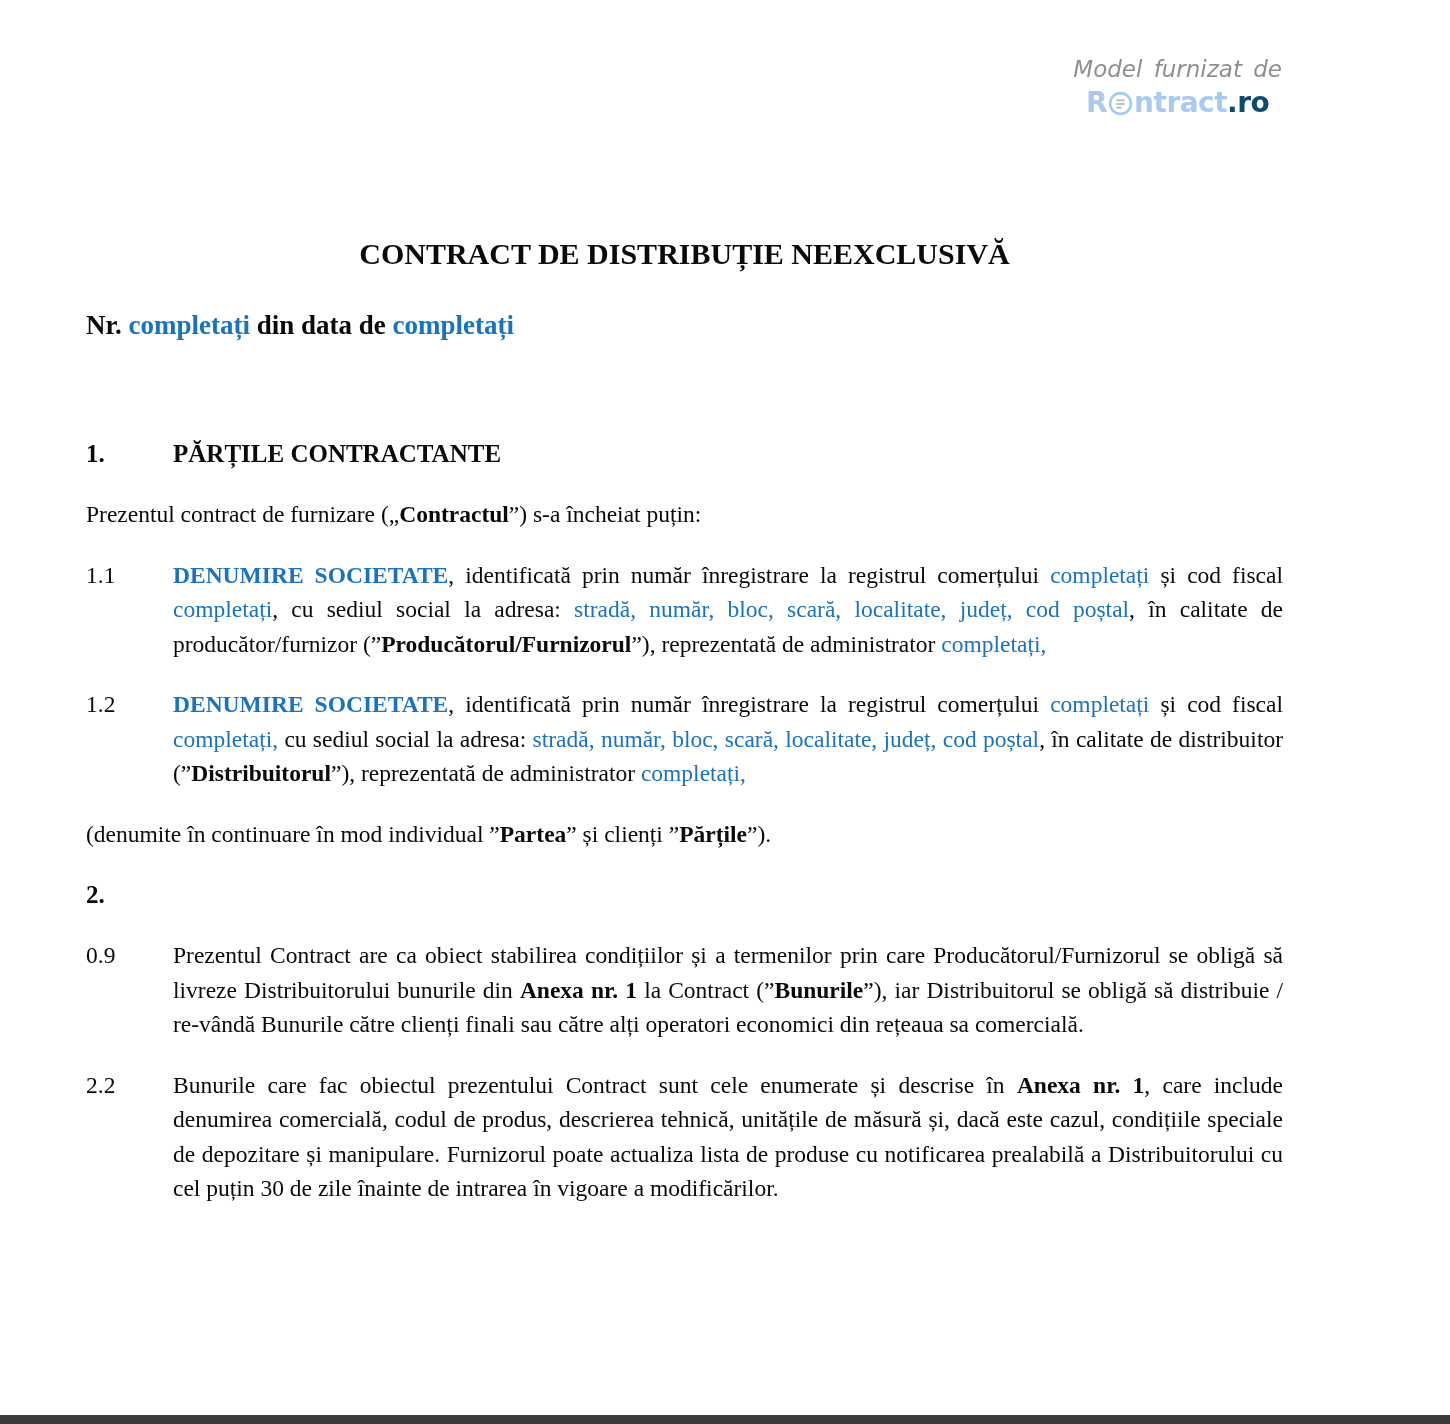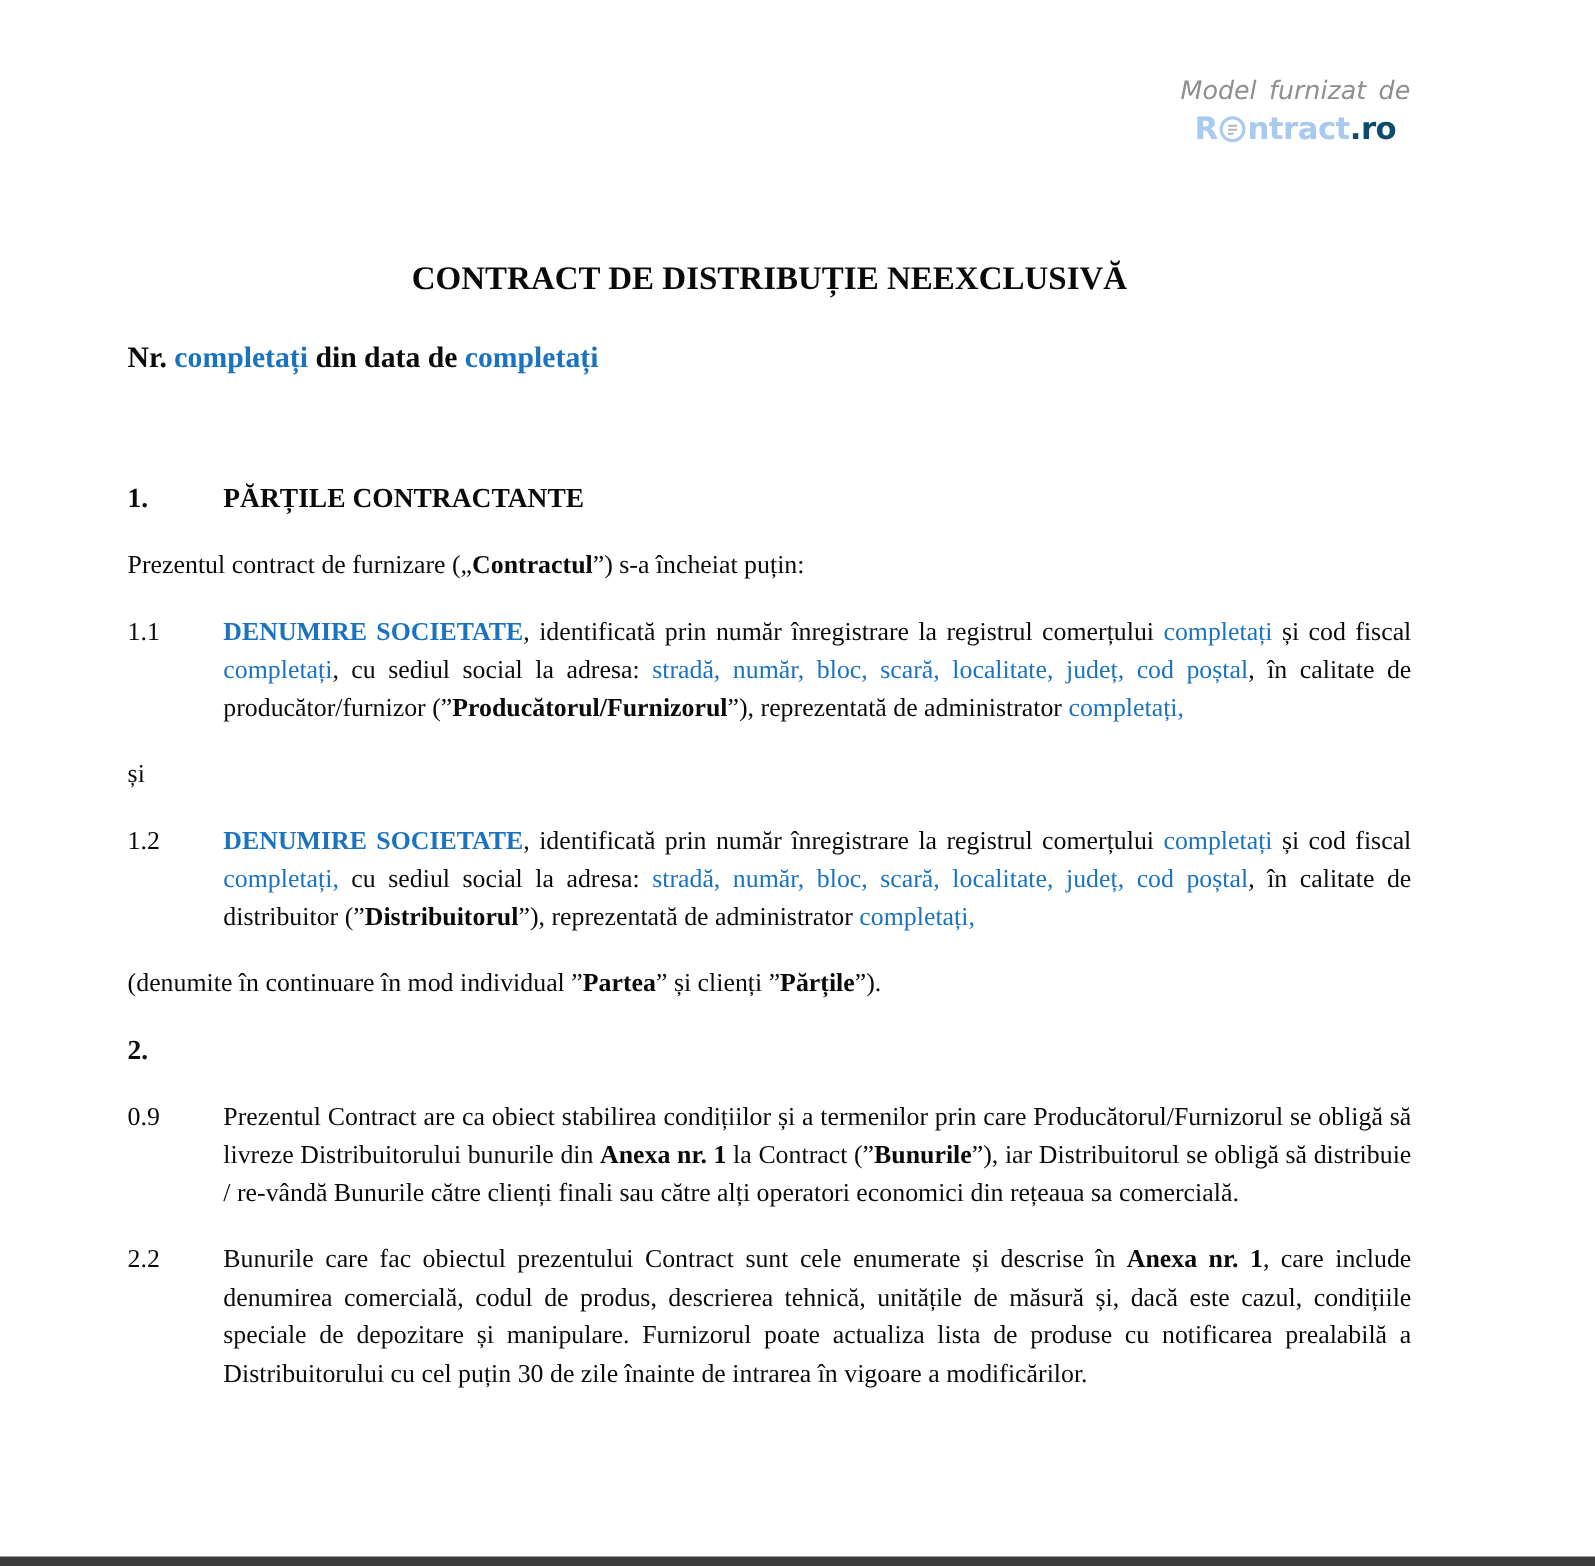--- a/index.html
+++ b/index.html
@@ -5,36 +5,36 @@
   html,body{margin:0;padding:0}
   body{
     width:1450px;height:1424px;
     background:#ffffff;
     position:relative;
     overflow:hidden;
     font-family:"Liberation Serif","DejaVu Serif",serif;
     color:#0a0a0a;
   }
   
-  .logo{position:absolute;top:70px;right:168px;text-align:center}
+  .logo{position:absolute;top:56px;right:168px;text-align:center}
   .provider-note{
     font-family:"DejaVu Sans","Liberation Sans",sans-serif;
     font-style:italic;color:#8f8f8f;font-size:23px;word-spacing:4px;
   }
   .brand{
     margin-top:4px;
     font-family:"DejaVu Sans","Liberation Sans",sans-serif;
     font-weight:bold;font-size:28px;letter-spacing:-0.5px;
     color:#a9c9ef;
     display:flex;align-items:center;justify-content:center;
   }
   .brand .tld{color:#0c4a6e}
   .brand .icon{display:inline-flex;width:25px;height:25px;margin:2px 1px 0}
   
-  main{padding:236px 167px 0 116px}
+  main{padding:236px 167px 0 86px}
   .doc-title{
     font-size:30px;font-weight:bold;text-align:center;
     margin:0 0 36px;line-height:36px;
   }
   .doc-subtitle{
     font-size:27px;font-weight:bold;text-align:left;
     margin:0 0 94px;line-height:34px;
   }
   .blue{color:#1b73c0}
   .b{font-weight:bold}
@@ -75,23 +75,20 @@
         <span class="num">1.</span>
         <span>PĂRȚILE CONTRACTANTE</span>
       </div>
       <div class="block plain">
         <div class="runs"><span>Prezentul contract de furnizare („</span><span class="b">Contractul</span><span>”) s-a încheiat puțin:</span></div>
       </div>
       <div class="block numbered">
         <span class="num">1.1</span>
         <div class="runs"><span class="b blue">DENUMIRE SOCIETATE</span><span>, identificată prin număr înregistrare la registrul comerțului </span><span class="blue">completați</span><span> și cod fiscal </span><span class="blue">completați</span><span>, cu sediul social la adresa: </span><span class="blue">stradă, număr, bloc, scară, localitate, județ, cod poștal</span><span>, în calitate de producător/furnizor (”</span><span class="b">Producătorul/Furnizorul</span><span>”), reprezentată de administrator </span><span class="blue">completați,</span></div>
       </div>
-      <div class="block plain">
-        <div class="runs"><span>și</span></div>
-      </div>
       <div class="block numbered">
         <span class="num">1.2</span>
         <div class="runs"><span class="b blue">DENUMIRE SOCIETATE</span><span>, identificată prin număr înregistrare la registrul comerțului </span><span class="blue">completați</span><span> și cod fiscal </span><span class="blue">completați,</span><span> cu sediul social la adresa: </span><span class="blue">stradă, număr, bloc, scară, localitate, județ, cod poștal</span><span>, în calitate de distribuitor (”</span><span class="b">Distribuitorul</span><span>”), reprezentată de administrator </span><span class="blue">completați,</span></div>
       </div>
       <div class="block plain">
         <div class="runs"><span>(denumite în continuare în mod individual ”</span><span class="b">Partea</span><span>” și clienți ”</span><span class="b">Părțile</span><span>”).</span></div>
       </div>
       <div class="block heading">
         <span class="num">2.</span>
       </div>

